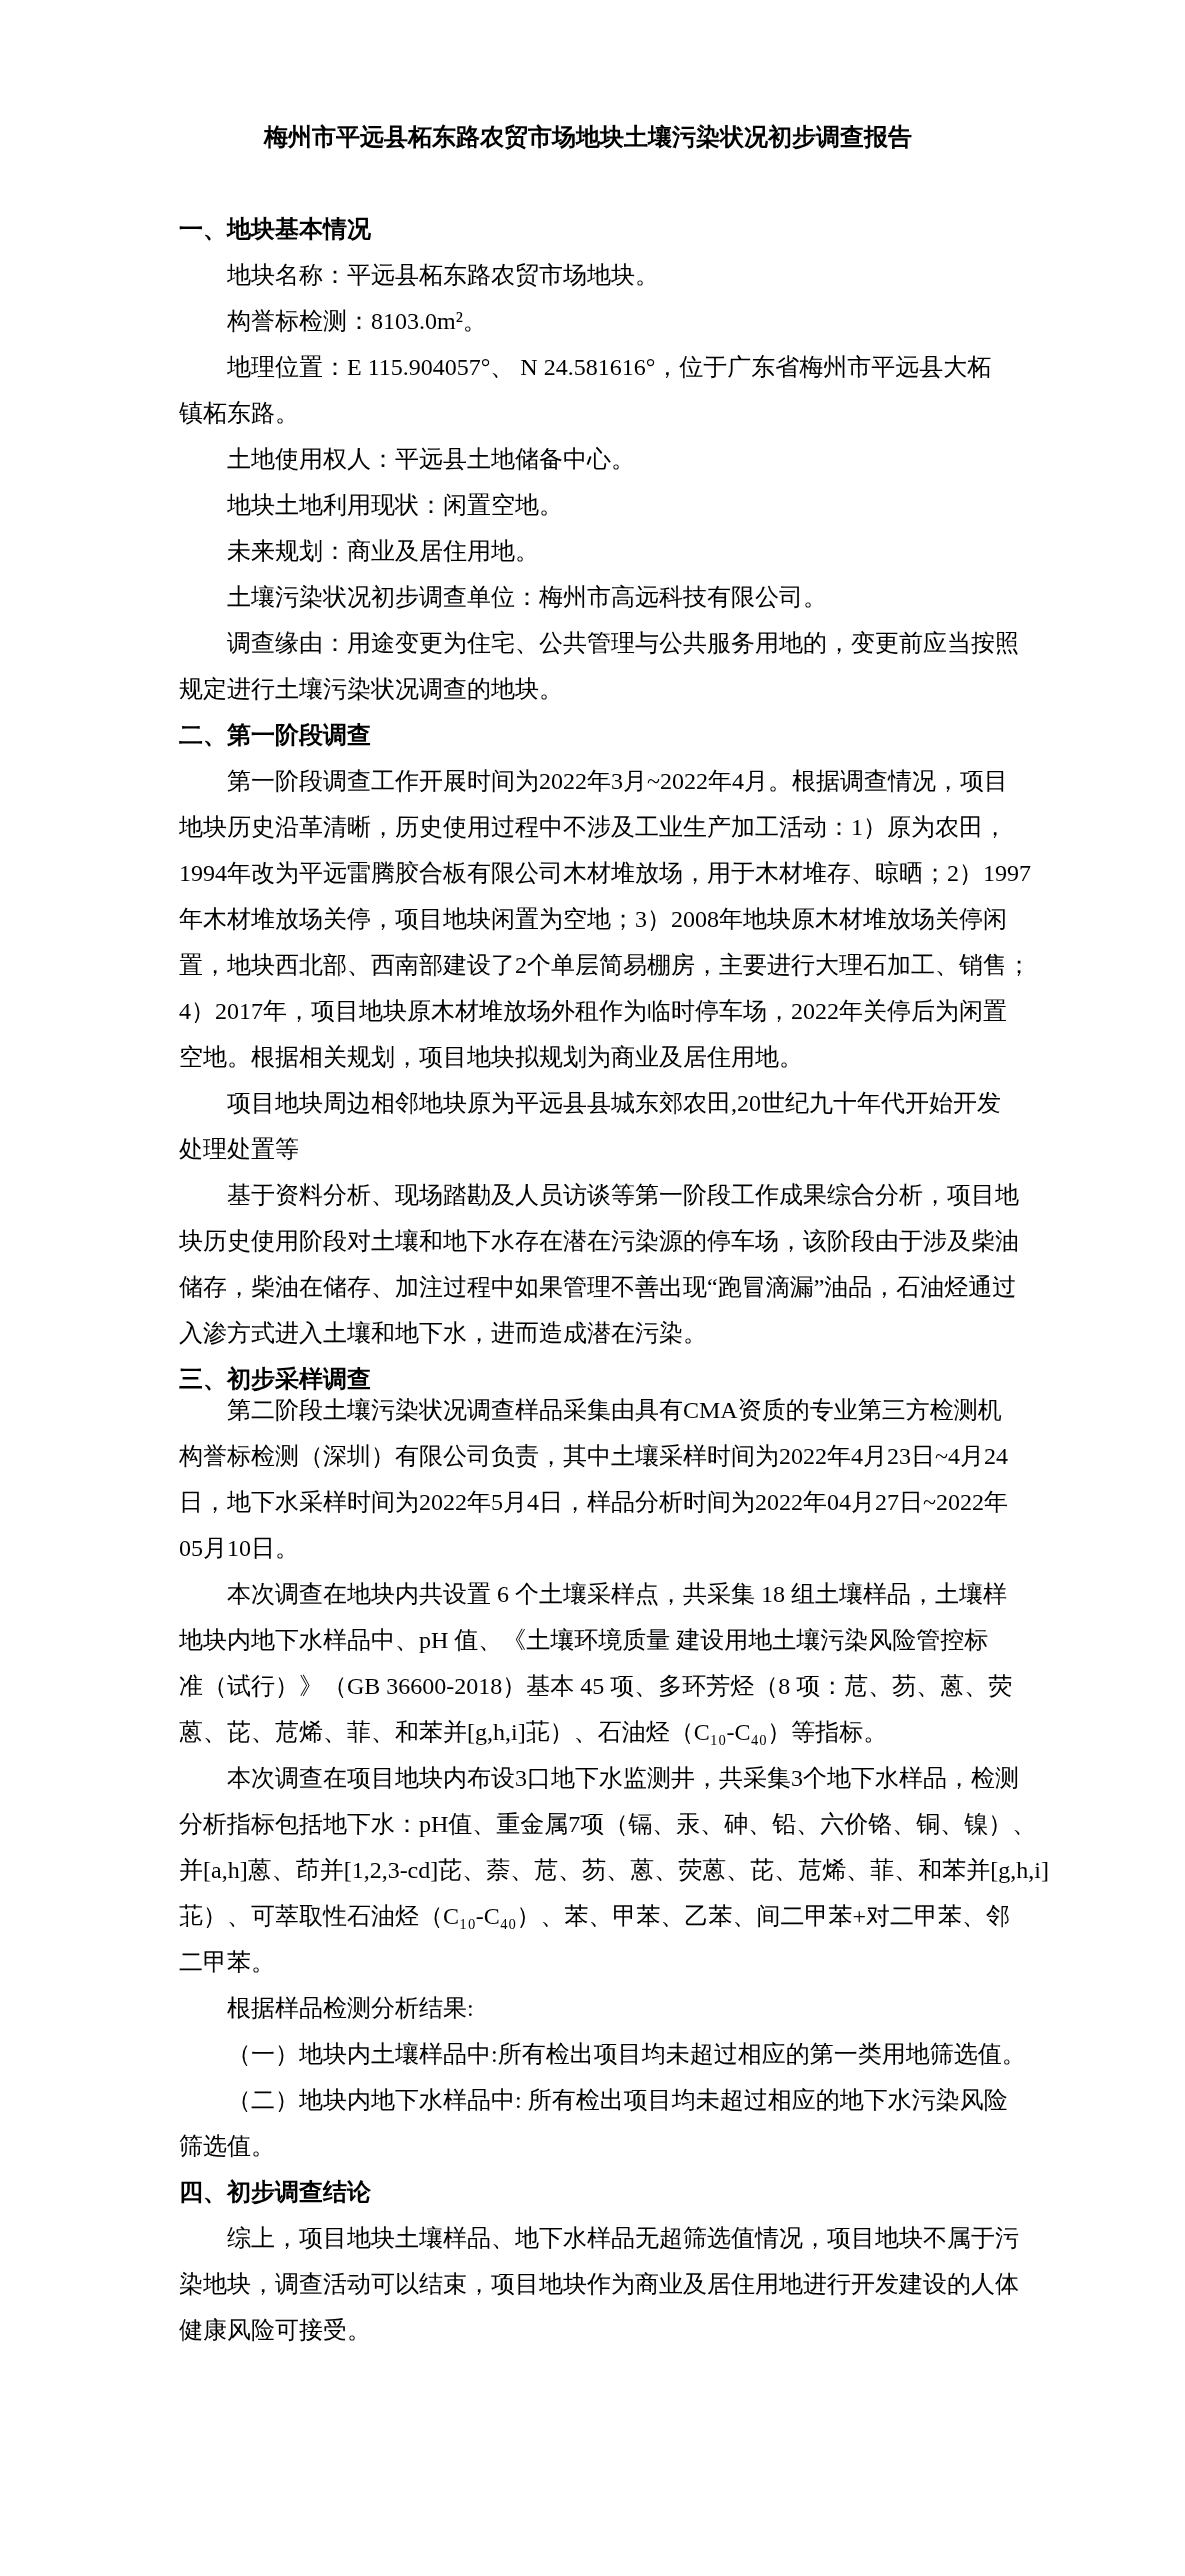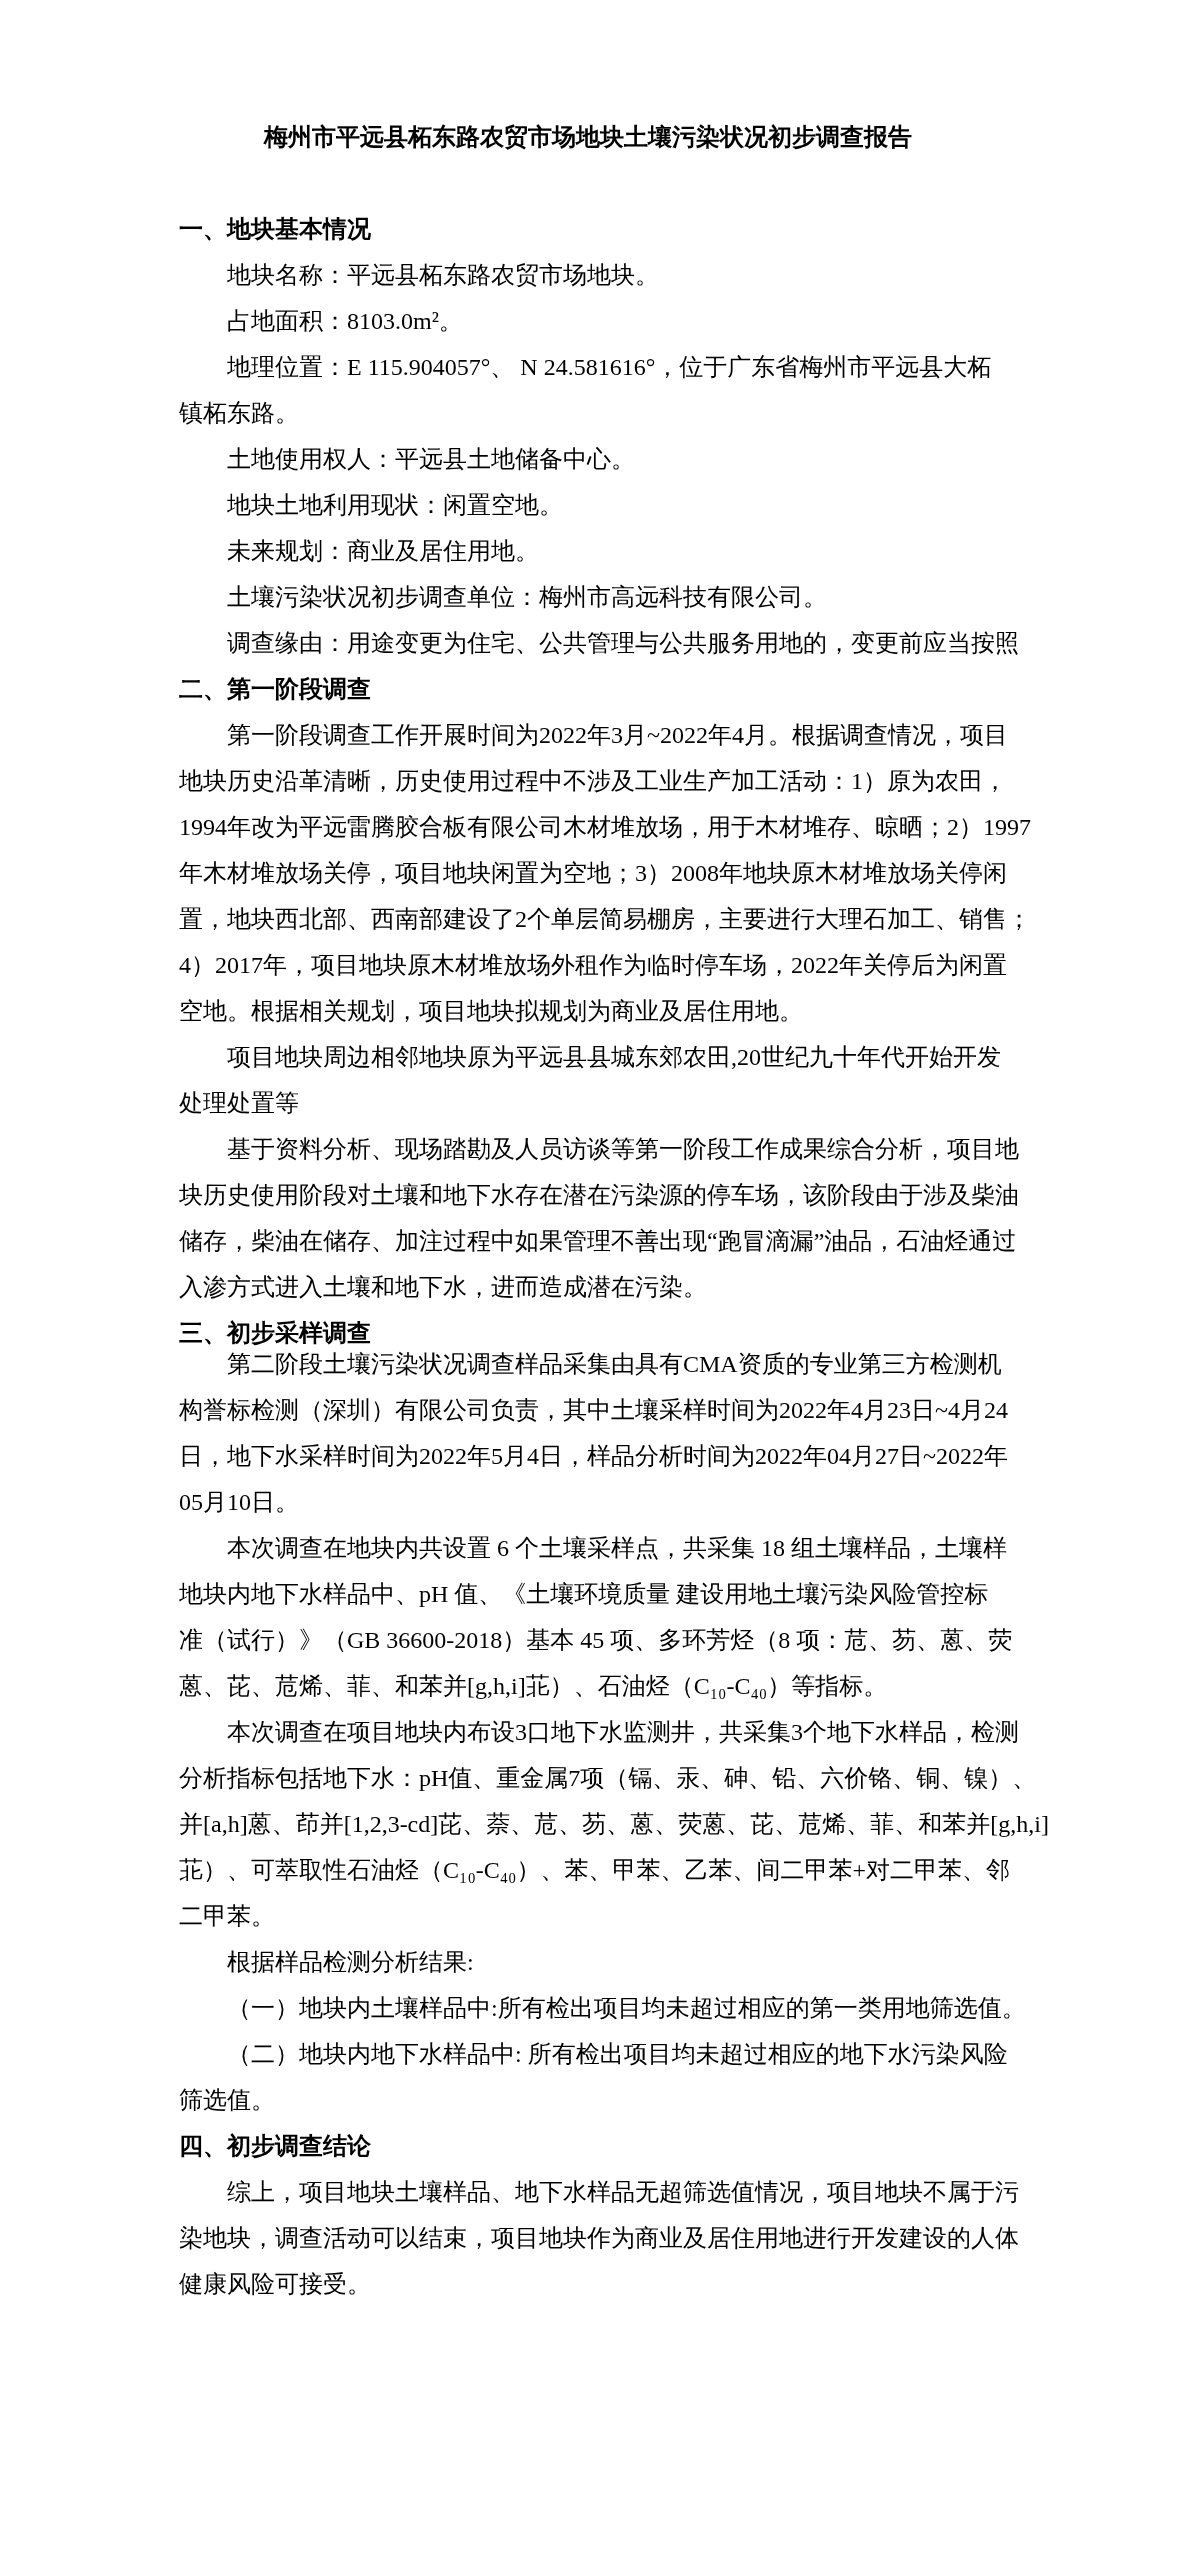--- a/index.html
+++ b/index.html
@@ -47,28 +47,29 @@
 </head>
 <body>
 
 <div class="page">
   <div class="doc">
     <div class="title">梅州市平远县柘东路农贸市场地块土壤污染状况初步调查报告</div>
     <div class="spacer"></div>
     <div>
         <div class="ln heading">一、地块基本情况</div>
         <div class="ln indent">地块名称：平远县柘东路农贸市场地块。</div>
-        <div class="ln indent">占地面积：8103.0m²。</div>
+        <div class="ln indent">构誉标检测：8103.0m²。</div>
         <div class="ln indent">地理位置：E 115.904057°、 N 24.581616°，位于广东省梅州市平远县大柘</div>
         <div class="ln">镇柘东路。</div>
         <div class="ln indent">土地使用权人：平远县土地储备中心。</div>
         <div class="ln indent">地块土地利用现状：闲置空地。</div>
         <div class="ln indent">未来规划：商业及居住用地。</div>
         <div class="ln indent">土壤污染状况初步调查单位：梅州市高远科技有限公司。</div>
         <div class="ln indent">调查缘由：用途变更为住宅、公共管理与公共服务用地的，变更前应当按照</div>
+        <div class="ln">规定进行土壤污染状况调查的地块。</div>
         <div class="ln heading">二、第一阶段调查</div>
         <div class="ln indent">第一阶段调查工作开展时间为2022年3月~2022年4月。根据调查情况，项目</div>
         <div class="ln">地块历史沿革清晰，历史使用过程中不涉及工业生产加工活动：1）原为农田，</div>
         <div class="ln">1994年改为平远雷腾胶合板有限公司木材堆放场，用于木材堆存、晾晒；2）1997</div>
         <div class="ln">年木材堆放场关停，项目地块闲置为空地；3）2008年地块原木材堆放场关停闲</div>
         <div class="ln">置，地块西北部、西南部建设了2个单层简易棚房，主要进行大理石加工、销售；</div>
         <div class="ln">4）2017年，项目地块原木材堆放场外租作为临时停车场，2022年关停后为闲置</div>
         <div class="ln">空地。根据相关规划，项目地块拟规划为商业及居住用地。</div>
         <div class="ln indent">项目地块周边相邻地块原为平远县县城东郊农田,20世纪九十年代开始开发</div>
         <div class="ln">处理处置等</div>

